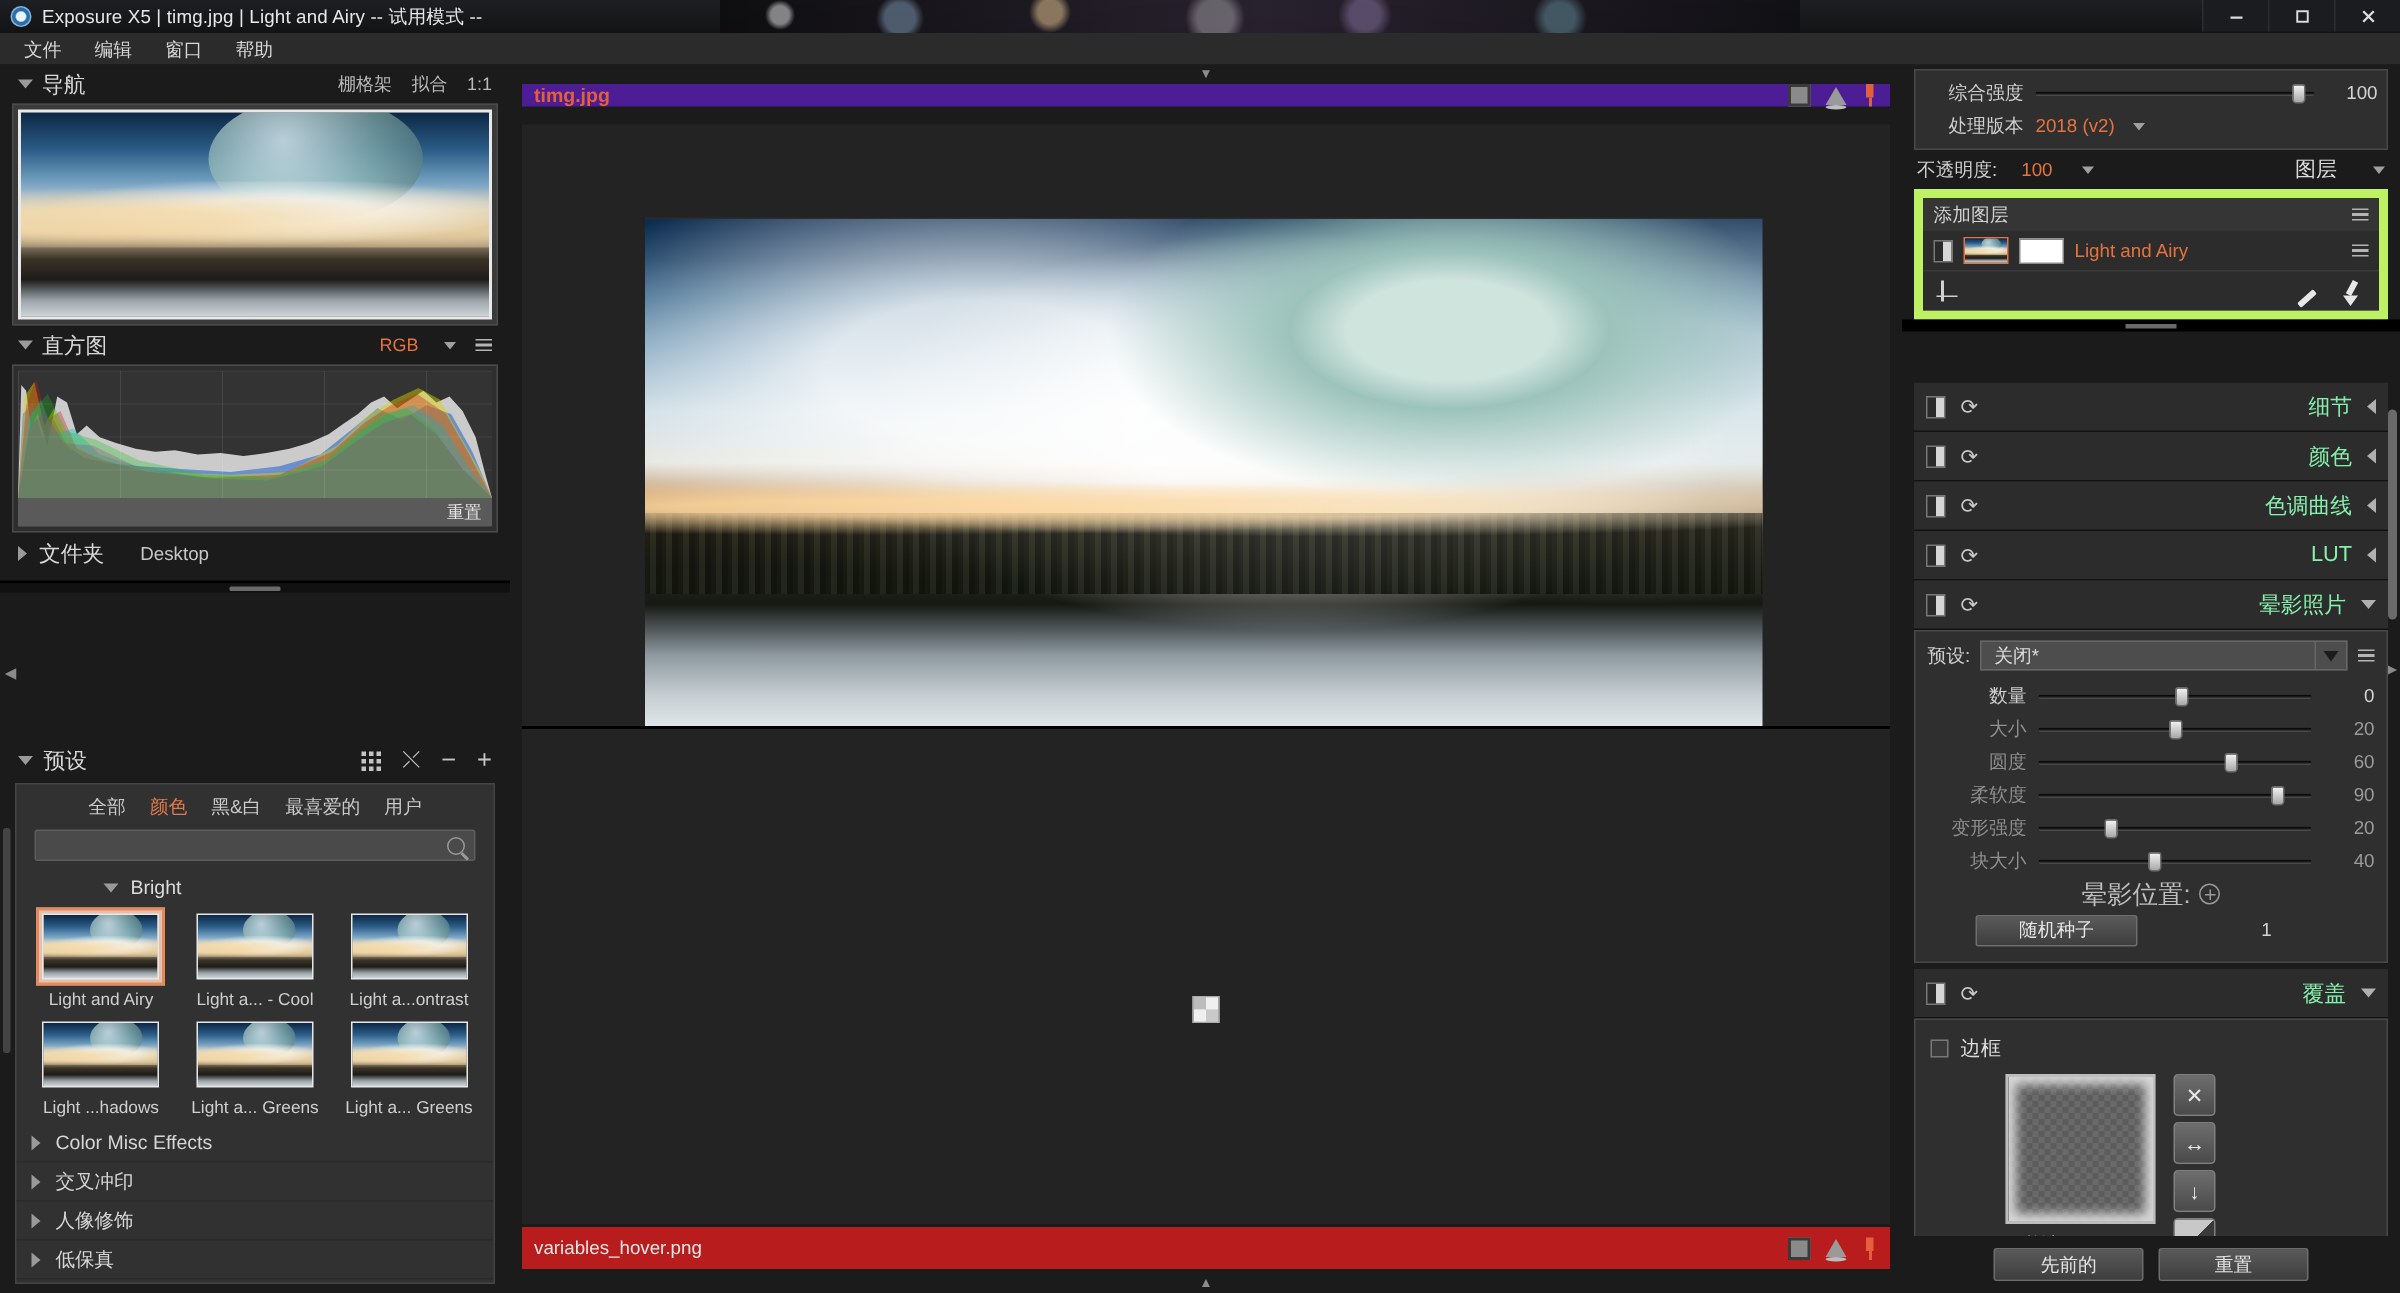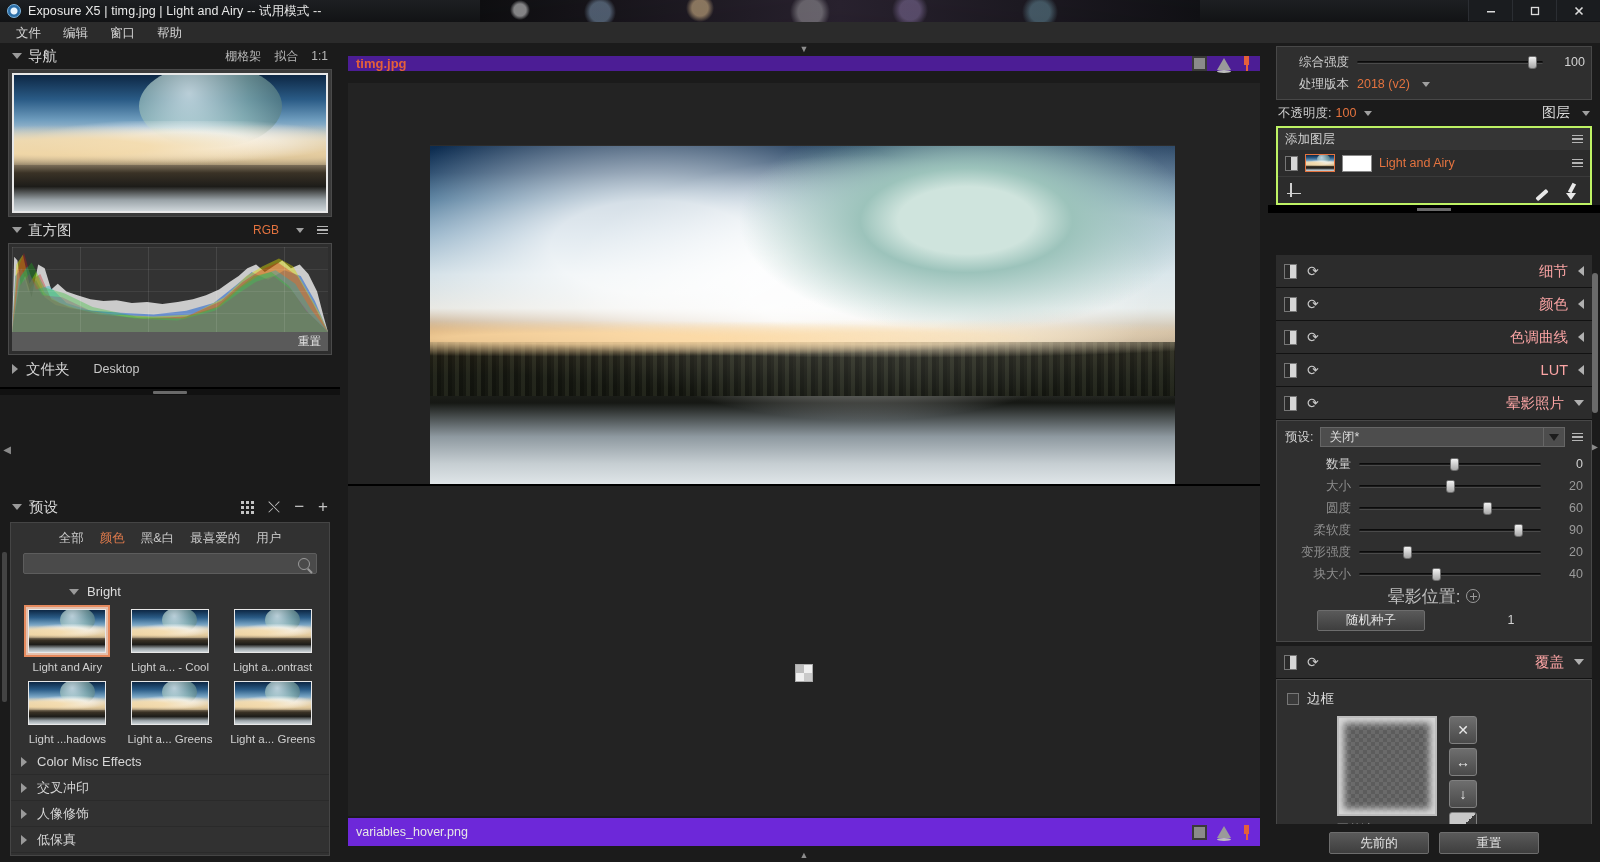--- a/index.html
+++ b/index.html
@@ -186,43 +186,43 @@
     position:absolute;left:50%;top:581px;transform:translateX(-50%);
     width:18px;height:18px;background:#d5d5d5;border:1px solid #aaa;
     display:grid;grid-template-columns:1fr 1fr;grid-template-rows:1fr 1fr;
   }
   .broken-img i{display:block;}
   .broken-img i:nth-child(1){background:#bcbcbc;}
   .broken-img i:nth-child(2){background:#efefef;}
   .broken-img i:nth-child(3){background:#efefef;}
   .broken-img i:nth-child(4){background:#c9c9c9;}
   .c-status{
-    position:absolute;left:8px;right:8px;bottom:16px;height:28px;background:#6d28d9;
+    position:absolute;left:8px;right:8px;bottom:16px;height:28px;background:#b91c1c;
     display:flex;align-items:center;padding:0 8px;
   }
   .c-status .name{font-size:12.5px;color:#e6e6e6;}
   .c-bothandle{position:absolute;left:0;right:0;bottom:0;height:14px;display:flex;align-items:center;justify-content:center;color:#8d8d8d;font-size:9px;}
 
   
   .right-panel{position:absolute;left:1268px;top:43px;width:332px;height:819px;background:#1b1b1b;}
   .rp-arrow{position:absolute;right:2px;top:398px;color:#8a8a8a;font-size:10px;}
   .rp-top{margin:3px 8px 0;background:#2f2f2f;border:1px solid #484848;padding:4px 6px;}
   .rrow{display:flex;align-items:center;height:22px;gap:8px;}
   .rlabel{font-size:12.5px;color:#cfcfcf;width:66px;text-align:right;}
   .slider{flex:1;height:12px;position:relative;display:flex;align-items:center;}
   .slider .track{position:absolute;left:0;right:0;height:3px;background:#191919;border-radius:2px;border-top:1px solid #0b0b0b;border-bottom:1px solid #4a4a4a;}
   .slider .knob{position:absolute;width:9px;height:13px;background:linear-gradient(to bottom,#f2f2f2,#a8a8a8);border:1px solid #6d6d6d;border-radius:2px 2px 3px 3px;}
   .rval{width:34px;text-align:right;font-size:12.5px;color:#d2d2d2;}
   .rval.dim{color:#9a9a9a;}
   .orange{color:#e4733f;font-size:12.5px;}
   .caret{width:0;height:0;border-left:4px solid transparent;border-right:4px solid transparent;border-top:5px solid #a0a0a0;display:inline-block;margin-left:4px;}
-  .opacity-row{display:flex;align-items:center;height:26px;padding:0 10px;gap:4px;}
+  .opacity-row{display:flex;align-items:center;height:26px;padding:0 10px;gap:16px;}
   .opacity-row .lab{font-size:12.5px;color:#cfcfcf;}
   .layers-word{margin-left:auto;font-size:14px;color:#dcdcdc;}
-  .layers-box{margin:0 8px;background:#737373;border:2px solid #bef264;}
+  .layers-box{margin:0 8px;background:#737373;border:6px solid #bef264;}
   .add-layer{display:flex;align-items:center;height:22px;padding:0 7px;font-size:12.5px;color:#d2d2d2;background:#353535;}
   .ham{margin-left:auto;display:flex;flex-direction:column;gap:2px;}
   .ham i{display:block;width:11px;height:1.6px;background:#b4b4b4;}
   .layer-row{display:flex;align-items:center;height:26px;padding:0 7px;gap:7px;background:#2c2c2c;}
   .half-ic{width:13px;height:15px;background:linear-gradient(90deg,#2a2a2a 50%,#d6d6d6 50%);border:1px solid #777;}
   .layer-thumb{width:30px;height:18px;border:1px solid #e4733f;}
   .mask-w{width:30px;height:17px;background:#fff;border:1px solid #888;}
   .layer-name{color:#e4733f;font-size:12.5px;}
   .tools-row{display:flex;align-items:center;height:27px;padding:0 9px;background:#2c2c2c;border-top:1px solid #3a3a3a;}
   .crop-ic{width:15px;height:15px;position:relative;}
@@ -235,21 +235,21 @@
   .brush::before{content:'';position:absolute;left:6px;top:1px;width:4px;height:10px;background:#e8e8e8;transform:rotate(28deg);}
   .brush::after{content:'';position:absolute;left:2px;top:11px;width:0;height:0;border-left:5px solid transparent;border-right:5px solid transparent;border-top:7px solid #e8e8e8;}
   .rp-split{height:8px;background:#000;display:flex;align-items:center;justify-content:center;}
   .rp-split i{width:34px;height:3px;background:#6a6a6a;}
 
   .rp-sections{position:absolute;left:0;top:212px;right:0;bottom:38px;overflow:hidden;}
   .sec-row{
     display:flex;align-items:center;height:33px;margin:0 8px;padding:0 8px;gap:10px;
     background:#2c2c2c;border-bottom:1px solid #121212;
   }
-  .sec-row .name{margin-left:auto;font-size:14.5px;color:#fca5a5;}
+  .sec-row .name{margin-left:auto;font-size:14.5px;color:#86efac;}
   .refresh{width:15px;height:15px;position:relative;color:#c8c8c8;font-size:14px;line-height:15px;}
   .tri-left{width:0;height:0;border-top:5px solid transparent;border-bottom:5px solid transparent;border-right:6px solid #b0b0b0;}
   .tri-down{width:0;height:0;border-left:5px solid transparent;border-right:5px solid transparent;border-top:6px solid #b0b0b0;}
   .sec-body{margin:0 8px;background:#2f2f2f;border:1px solid #484848;padding:6px 8px 8px;}
   .preset-row{display:flex;align-items:center;gap:7px;margin-bottom:6px;}
   .preset-row .lab{font-size:12.5px;color:#cfcfcf;}
   .combo{
     flex:1;height:20px;background:#4d4d4d;border:1px solid #666;display:flex;align-items:center;
     padding-left:8px;font-size:12.5px;color:#dcdcdc;position:relative;
   }

